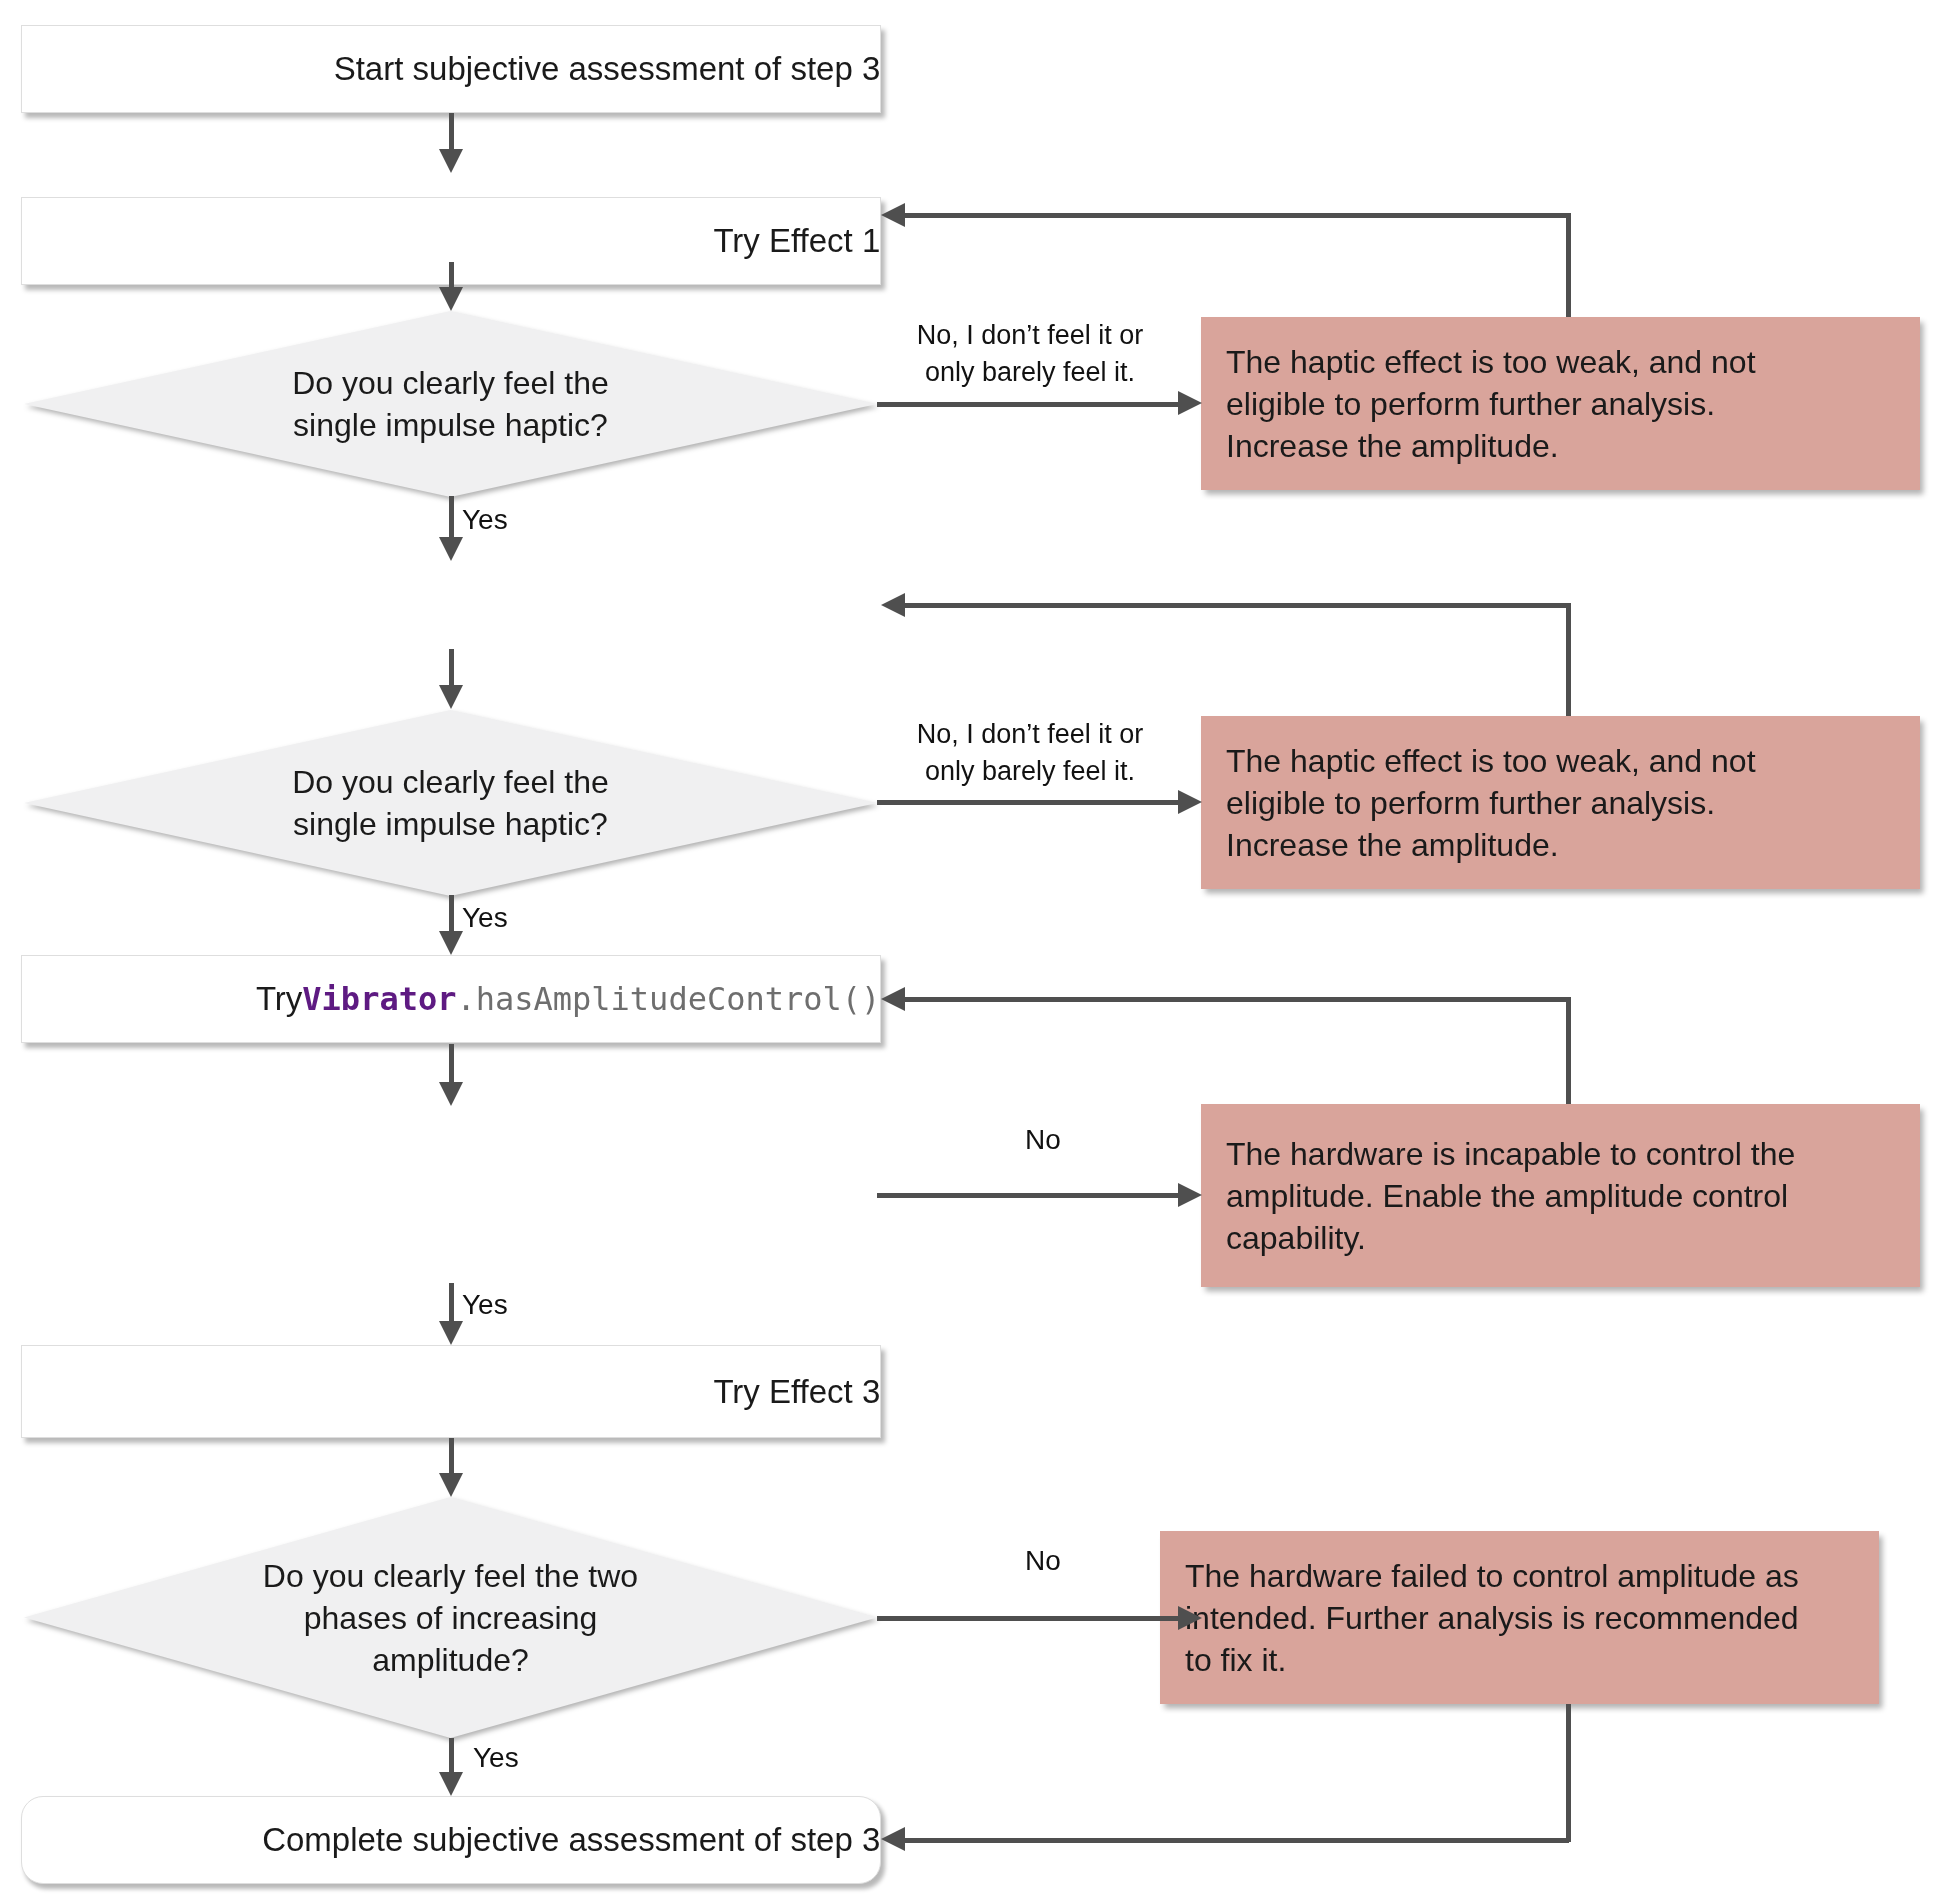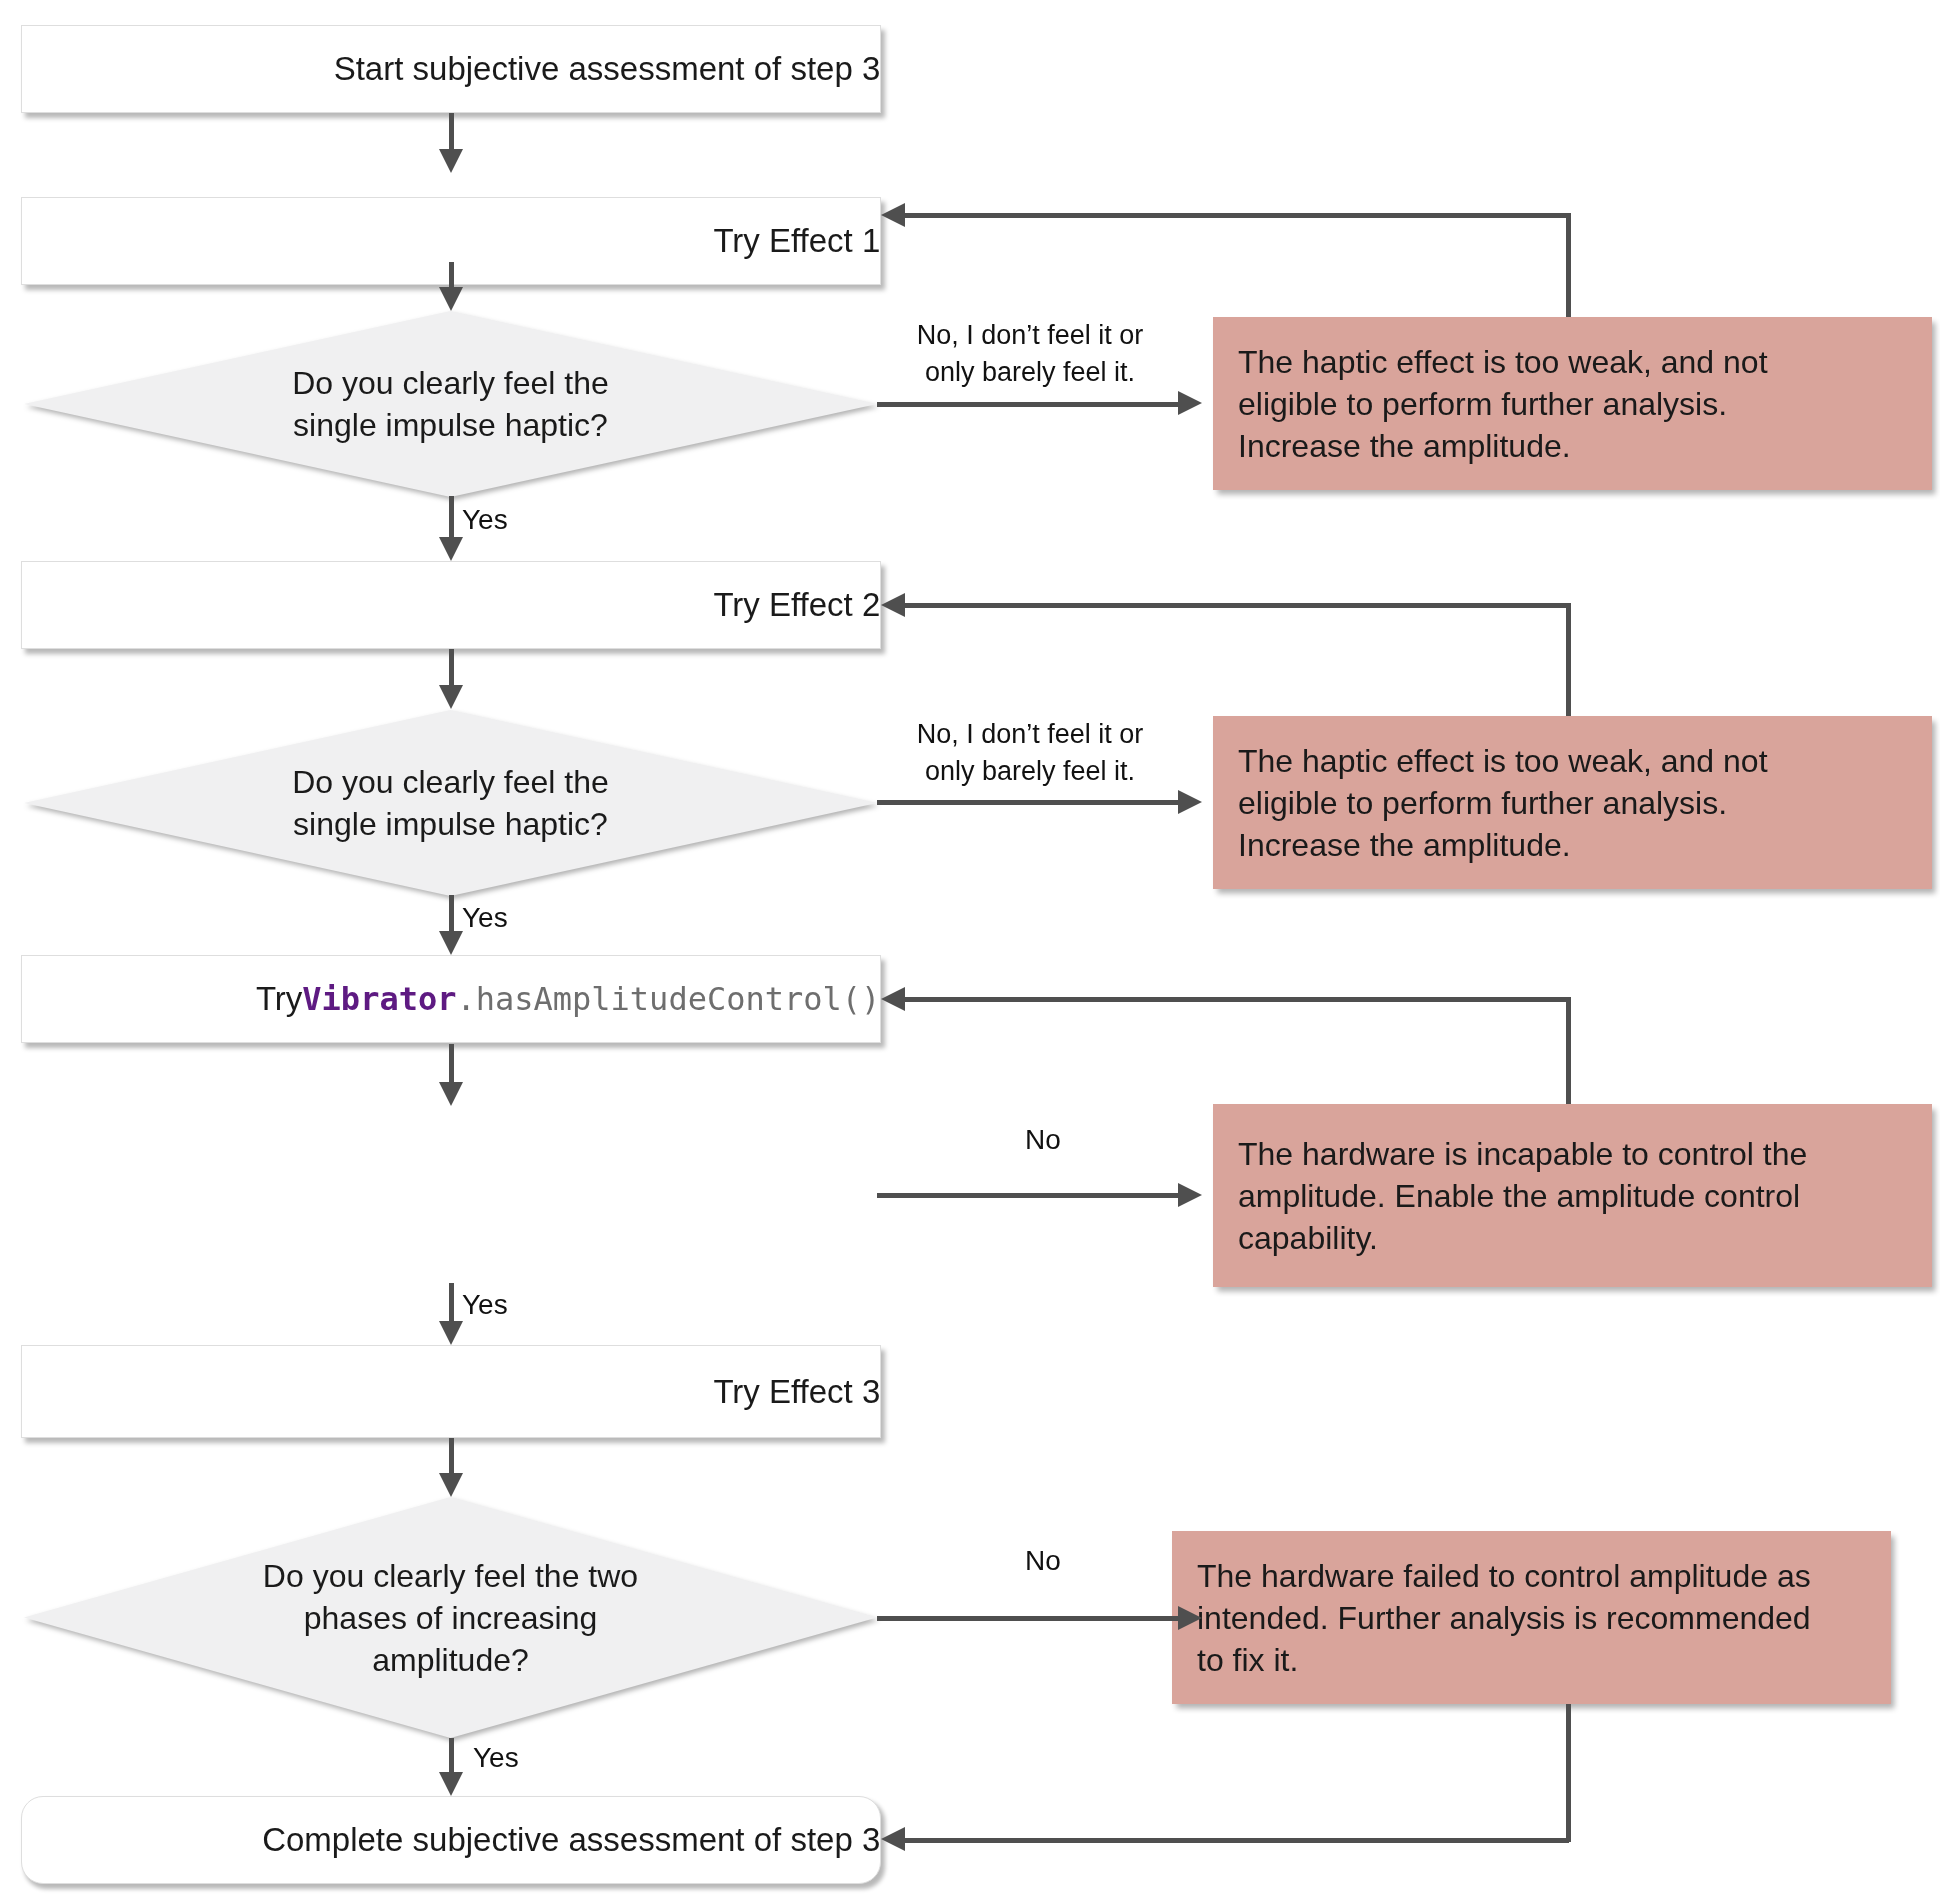--- a/index.html
+++ b/index.html
@@ -19,21 +19,21 @@
   .diamond{
     width:100%;height:100%;background:#f0f0f1;
     clip-path:polygon(50% 0%,100% 50%,50% 100%,0% 50%);
     display:flex;align-items:center;justify-content:center;
     text-align:center;font-size:32px;line-height:42px;white-space:pre-line;
   }
   
   .rbox{
     position:absolute;background:#d9a49b;box-sizing:border-box;
     display:flex;align-items:center;box-shadow:3.7px 4.6px 5.6px rgba(0,0,0,0.30);
-    font-size:32px;line-height:42px;margin-left:12px;
+    font-size:32px;line-height:42px;
   }
   .rbox .rtxt{white-space:pre-line;padding-left:25px;padding-right:9.3px;}
   
   .vl{position:absolute;width:4.6px;background:#4f4f4f;}
   .hl{position:absolute;height:4.6px;background:#4f4f4f;}
   .ahd{position:absolute;width:0;height:0;border-left:12px solid transparent;border-right:12px solid transparent;border-top:24px solid #4f4f4f;}
   .ahl{position:absolute;width:0;height:0;border-top:12px solid transparent;border-bottom:12px solid transparent;border-right:24px solid #4f4f4f;}
   .ahr{position:absolute;width:0;height:0;border-top:12px solid transparent;border-bottom:12px solid transparent;border-left:24px solid #4f4f4f;}
   
   .elabel{position:absolute;font-size:28px;color:#111111;}
@@ -49,23 +49,20 @@
 <div id="canvas">
 
   <div class="pbox" style="left:21.3px;top:25px;width:860px;height:88px;">
     <span>Start subjective assessment of step 3</span>
   </div>
 
   <div class="pbox" style="left:21.3px;top:173px;width:860px;height:88px;margin-top:24px;">
     <span>Try Effect 1</span>
   </div>
 
-  <div class="pbox" style="left:21.3px;top:561px;width:860px;height:88px;">
-    <span>Try Effect 2</span>
-  </div>
 
   <div class="pbox" style="left:21.3px;top:955px;width:860px;height:88px;">
     <span class="code-sans">Try </span>
     <span class="code-mono-class">Vibrator</span>
     <span class="code-mono-method">.hasAmplitudeControl()</span>
   </div>
 
   <div class="pbox" style="left:21.3px;top:1345px;width:860px;height:93px;">
     <span>Try Effect 3</span>
   </div>

